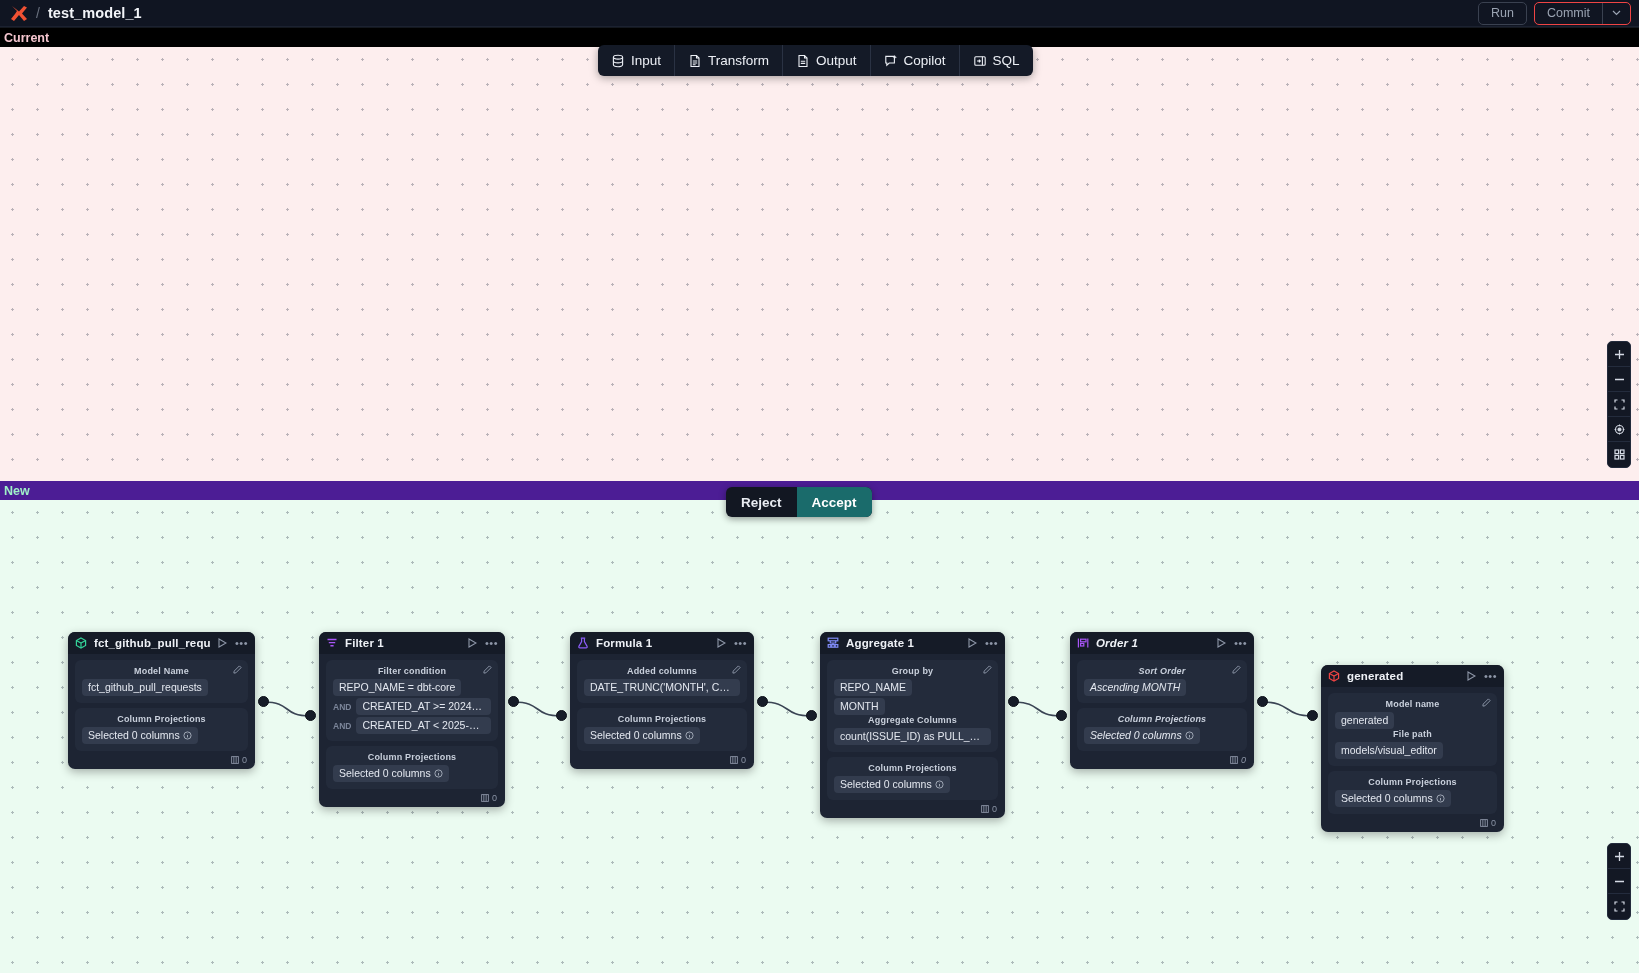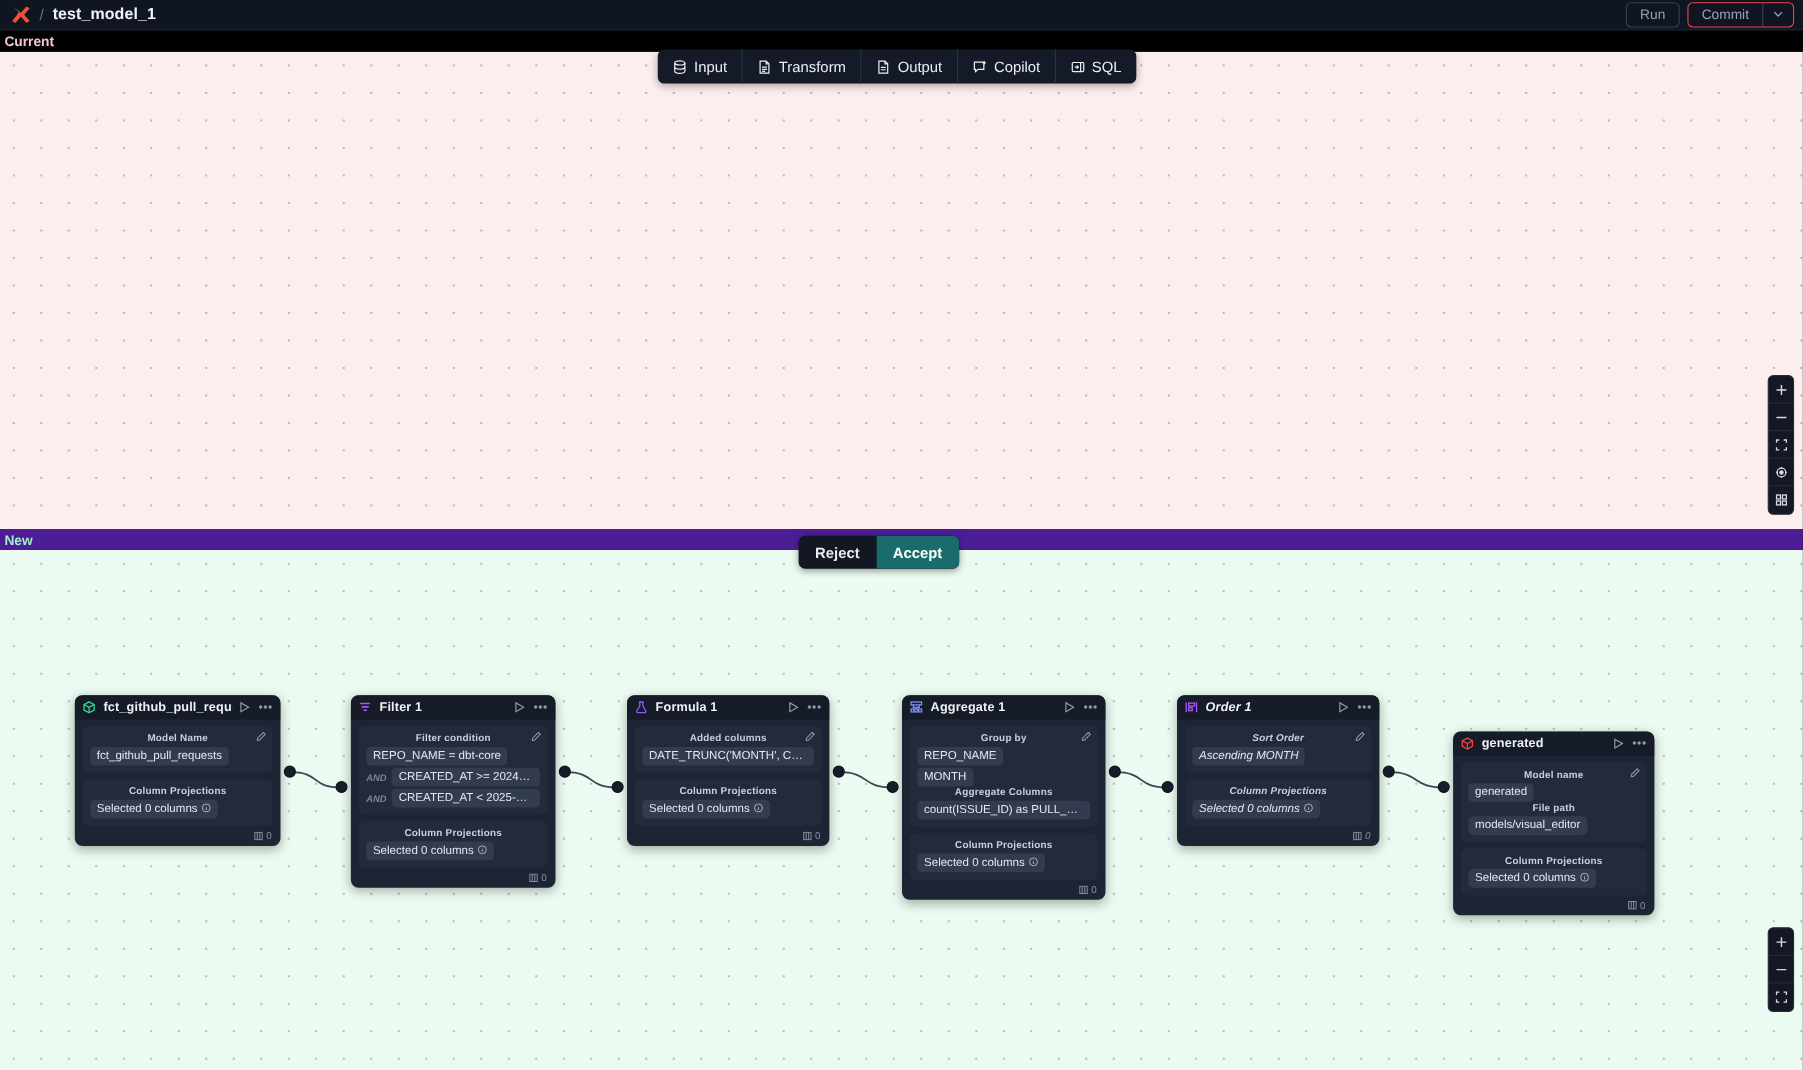--- a/index.html
+++ b/index.html
@@ -116,21 +116,21 @@
   }
   .panel + .panel { margin-top:5px; }
   .sec-label { font-size:9px; font-weight:700; color:#c9d0dc; letter-spacing:.2px; margin-bottom:3px;}
   .chip {
     display:inline-block; background:#333c4e; border-radius:4px;
     padding:2px 6px; font-size:10.5px; color:#e4e8f0; line-height:13px;
     max-width:100%; overflow:hidden; text-overflow:ellipsis; white-space:nowrap;
     vertical-align:middle;
   }
   .chip-row { display:flex; align-items:center; gap:5px; margin-top:2px;}
-  .and-kw { font-size:8.5px; color:#7b8599; font-weight:700;font-style:italic;}
+  .and-kw { font-size:8.5px; color:#7b8599; font-weight:700;}
   .pencil { position:absolute; top:5px; right:6px; width:9px; height:9px; color:#8b94a6;}
   .info-ico { display:inline-block; width:9px; height:9px; vertical-align:-1px; margin-left:3px; }
   .node-foot {
     display:flex; align-items:center; justify-content:flex-end; gap:3px;
     padding:2px 8px 4px 0; font-size:9px; color:#8b94a6;
   }
   .foot-ico { width:8px; height:8px; display:block; }
 
   
   .port {

